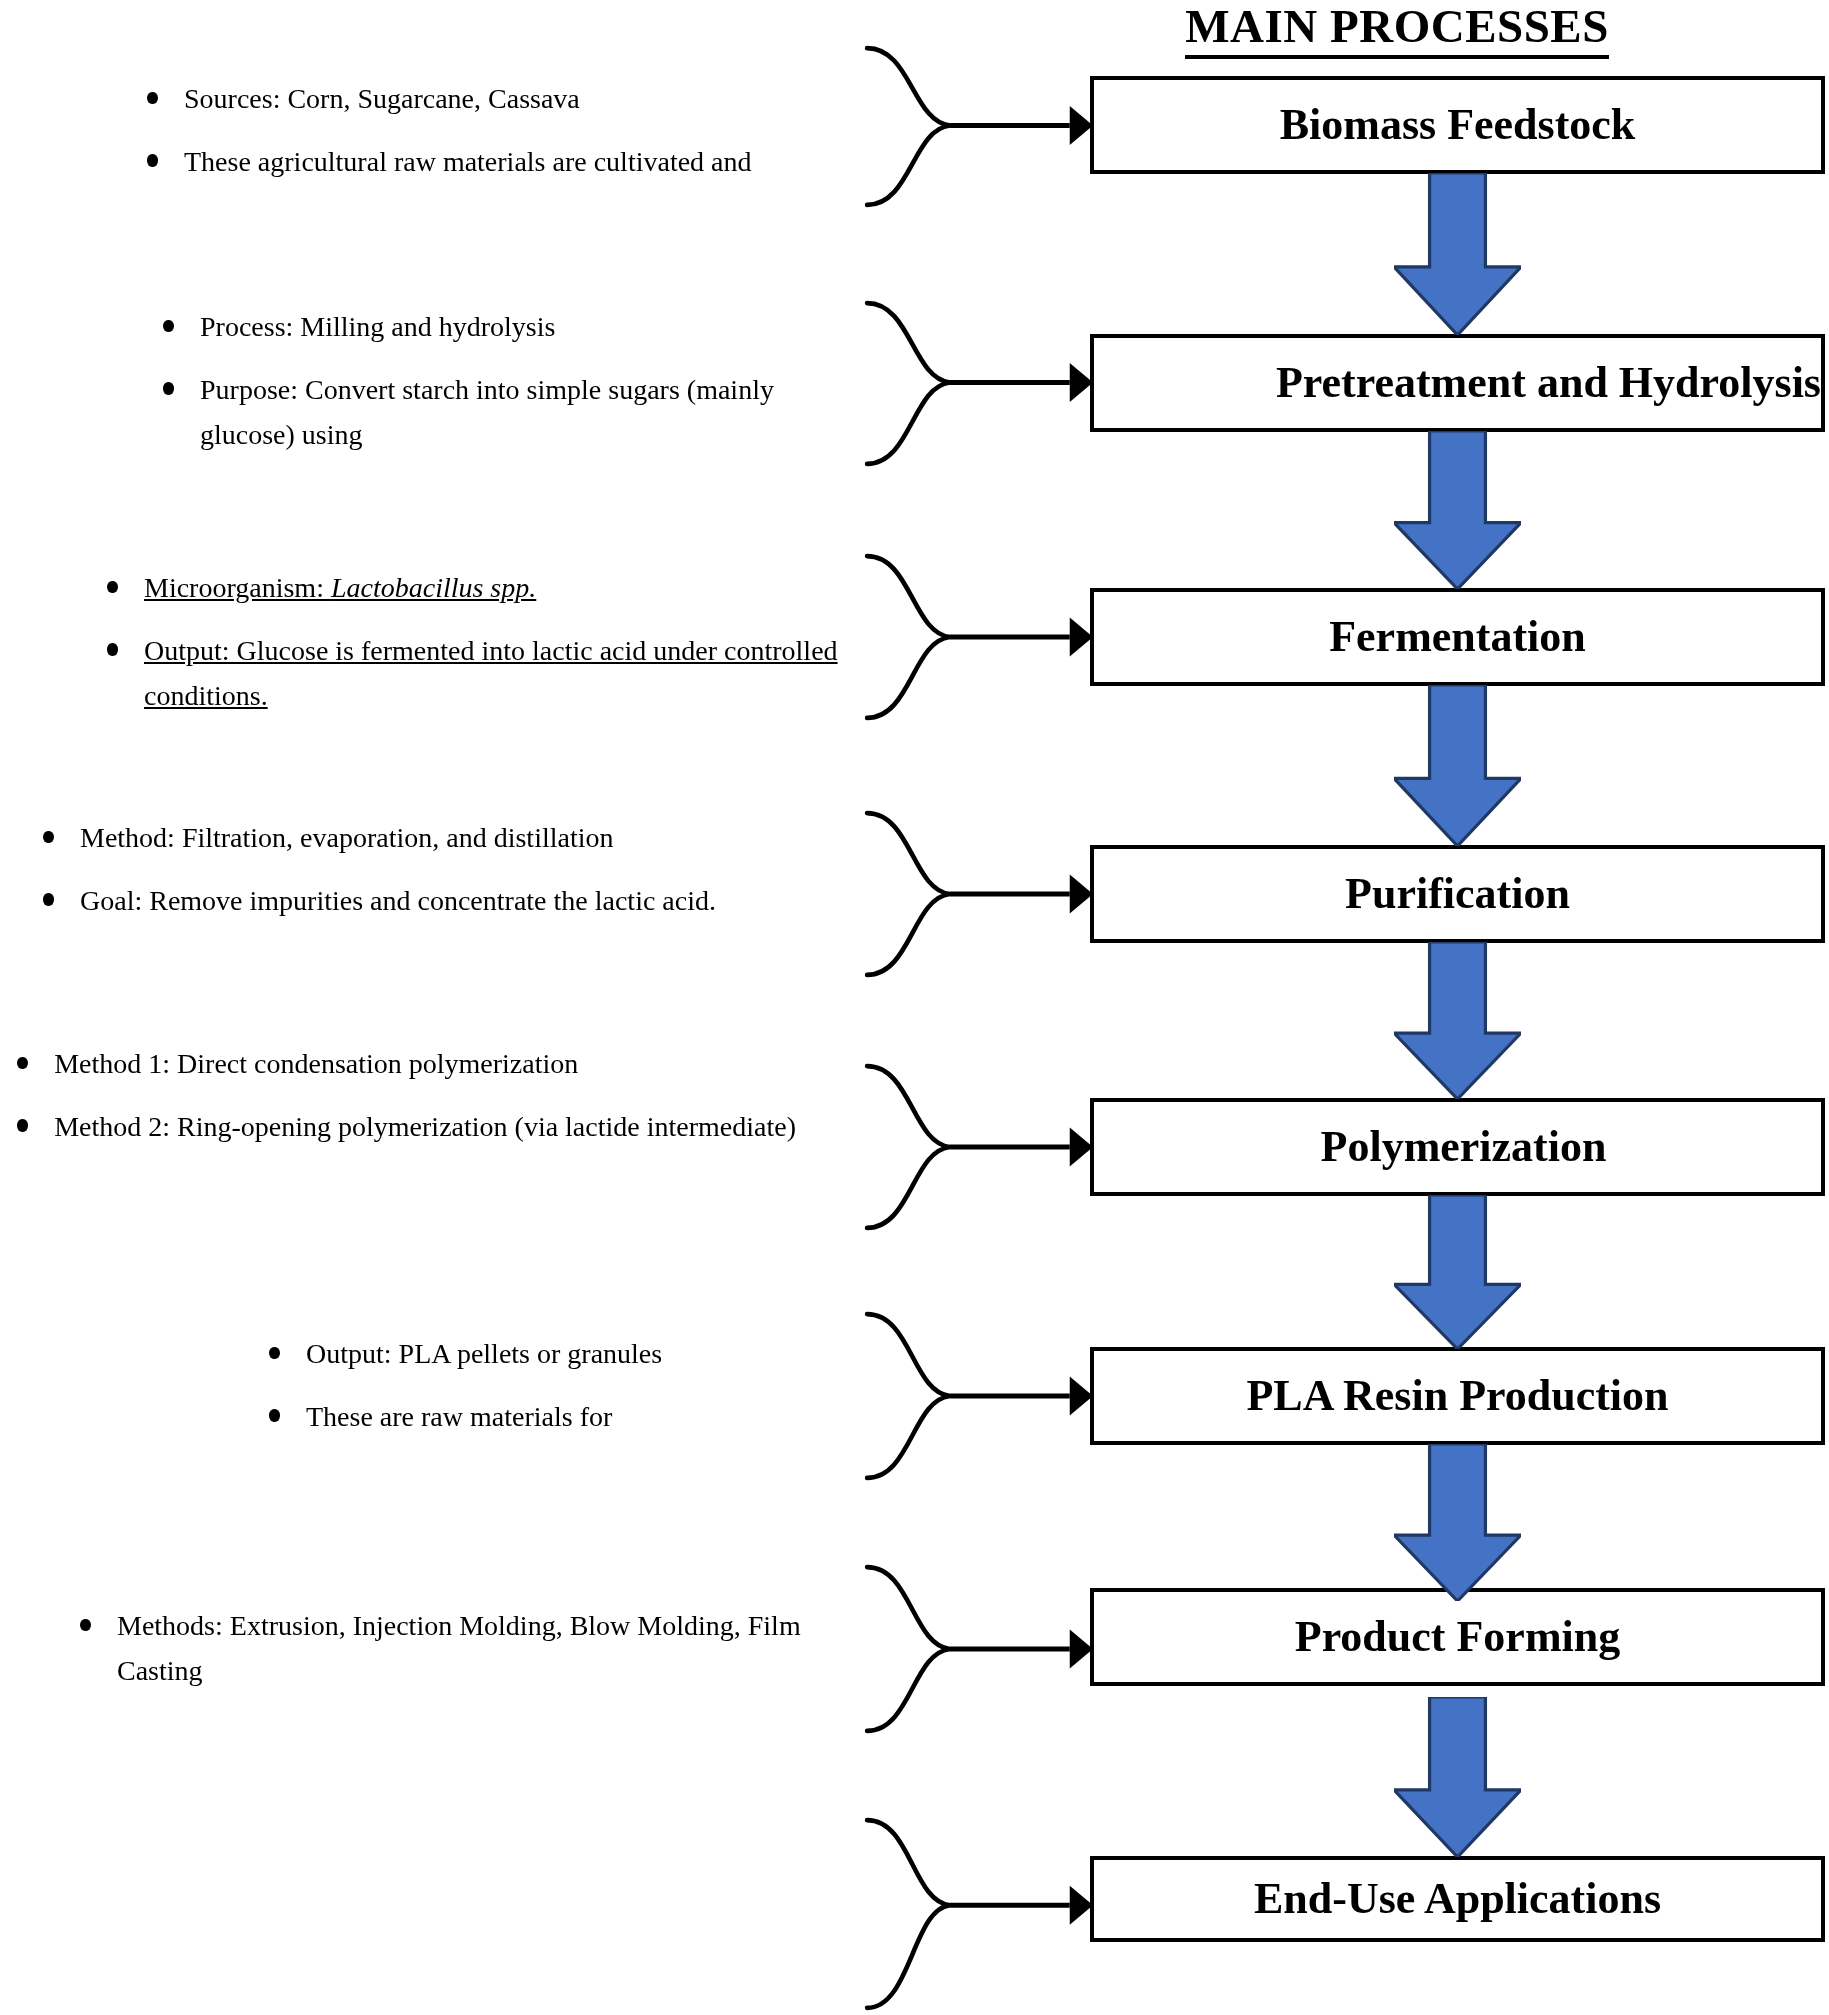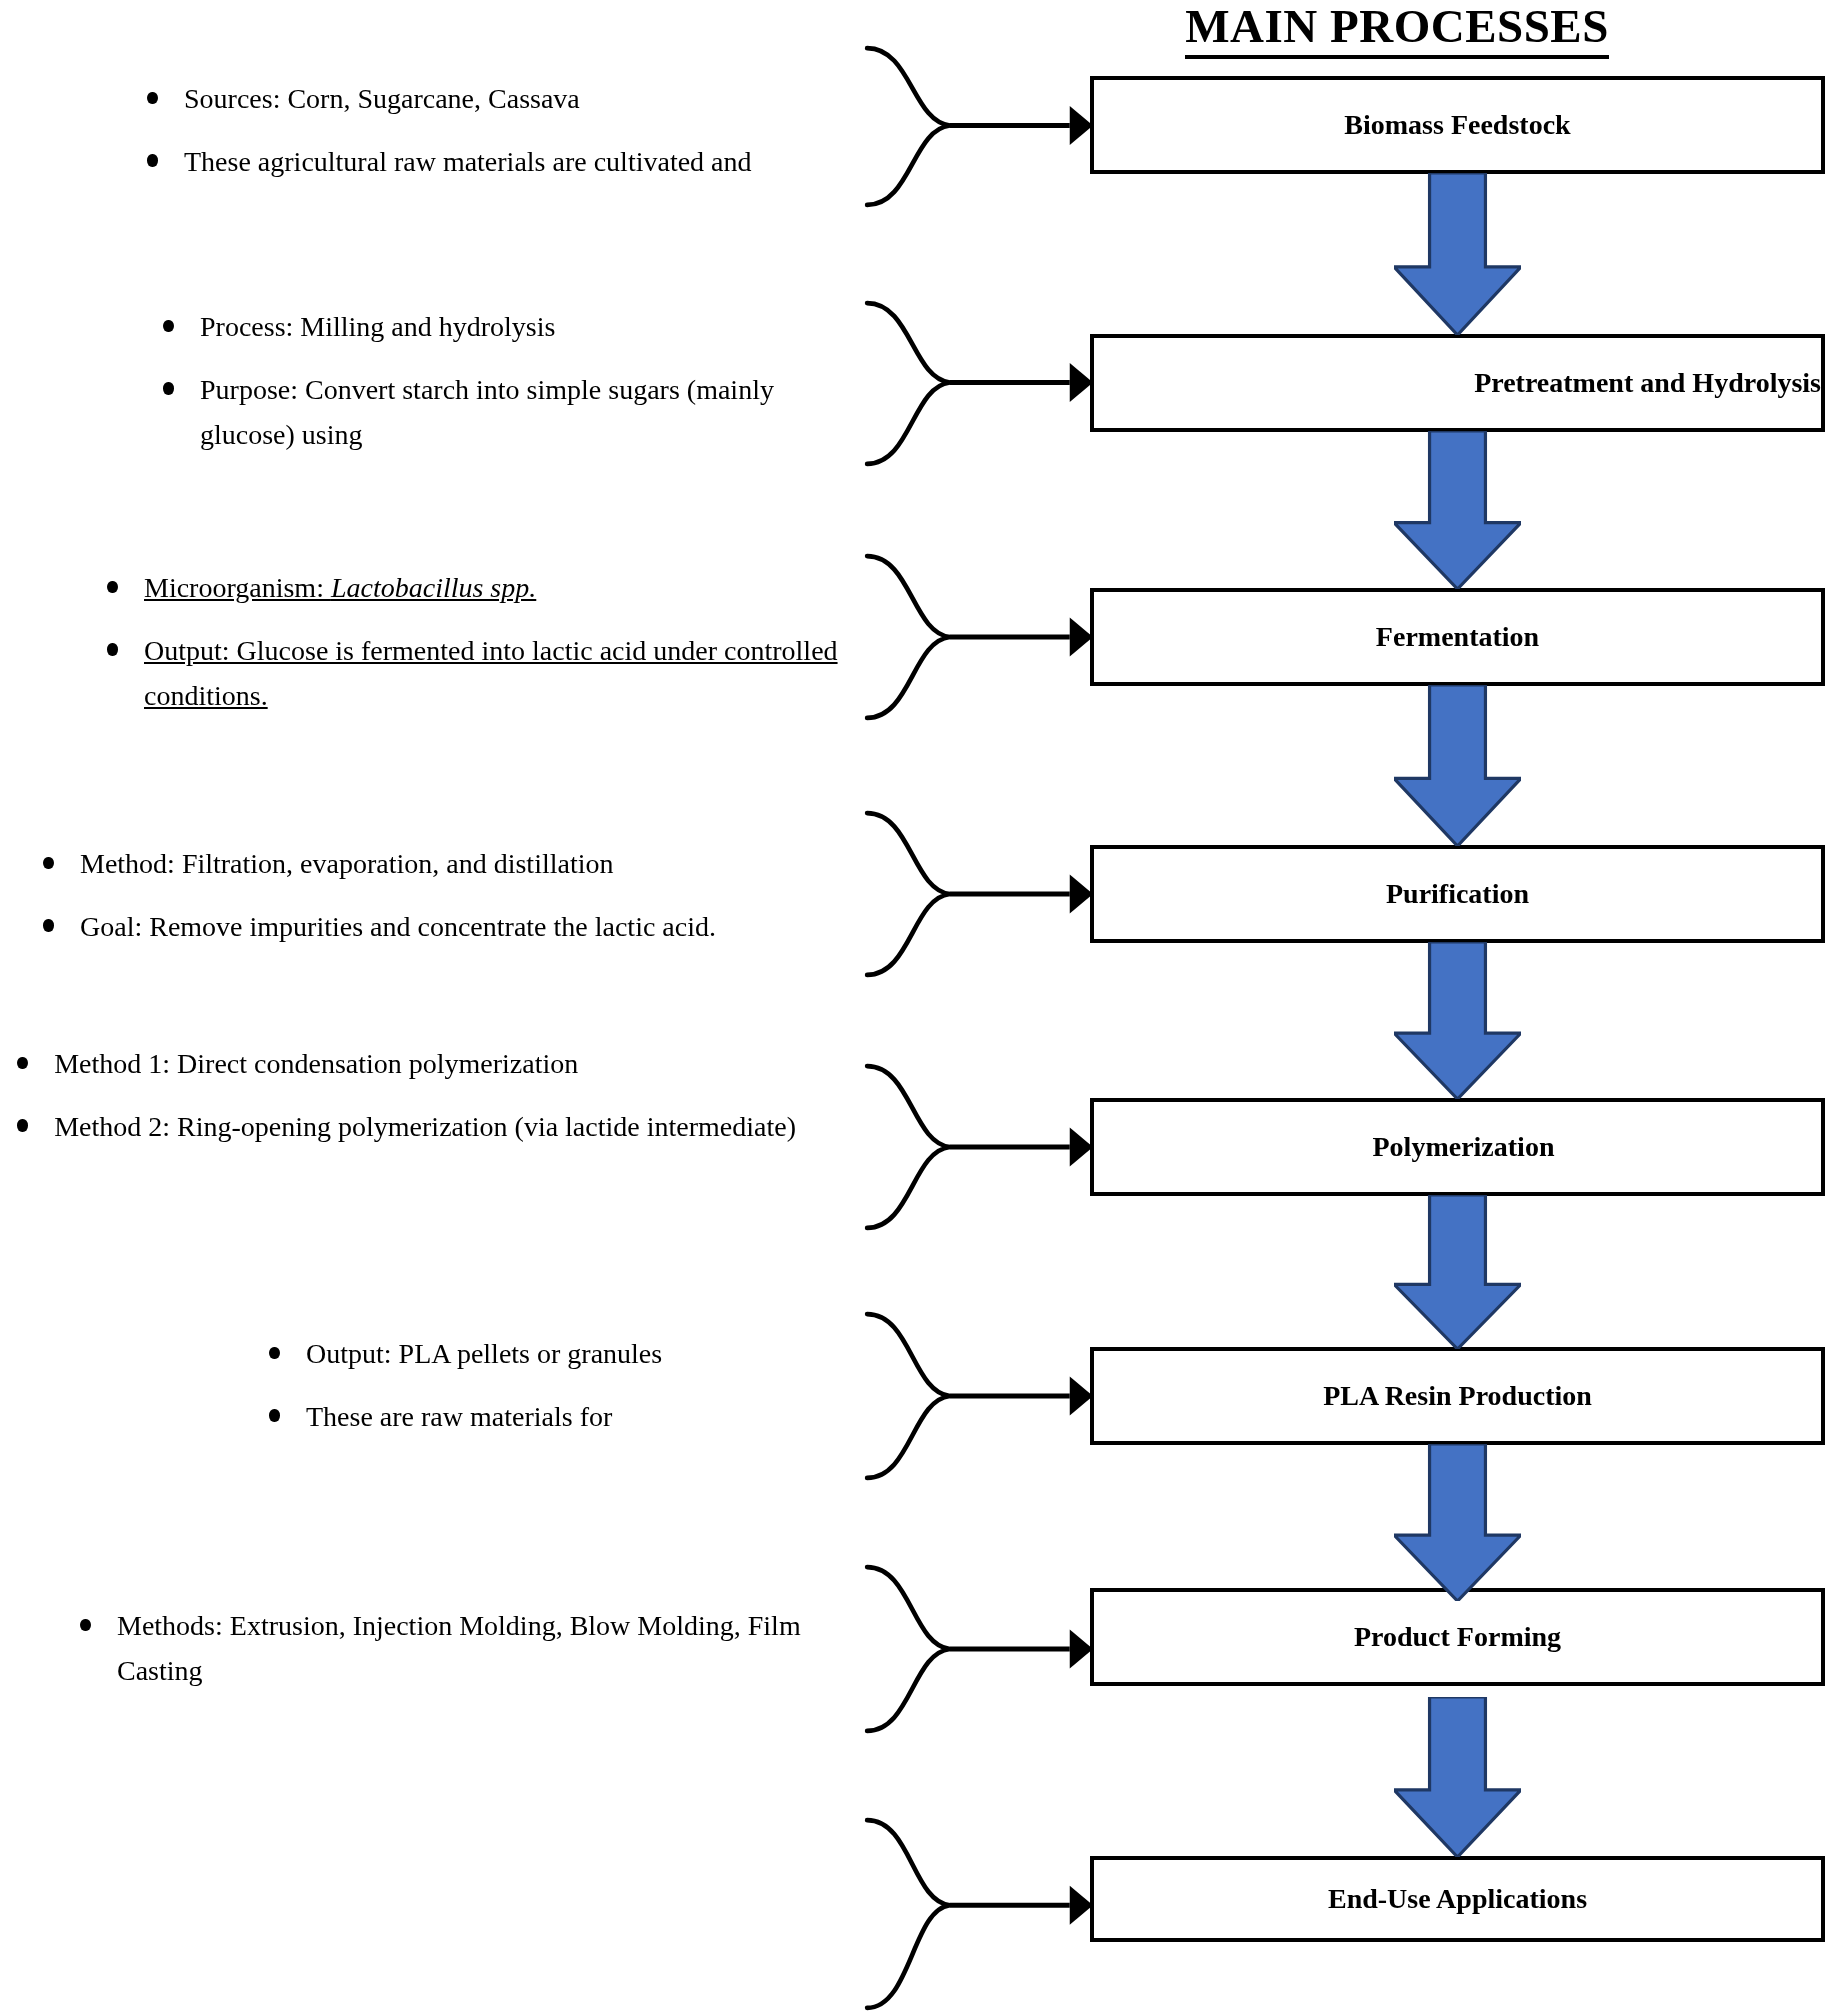--- a/index.html
+++ b/index.html
@@ -35,21 +35,21 @@
     width:735px;
     border:4.1px solid #000000;
     background:#ffffff;
     box-sizing:border-box;
     display:flex;
     align-items:center;
     justify-content:center;
     text-align:center;
   }
   .pbox span{
-    font-size:28px;
+    font-size:44px;
     font-weight:bold;
     line-height:1.05;
     white-space:nowrap;
   }
 
   
   .darrow{
     position:absolute;
     left:1394px;
     width:127px;
@@ -267,21 +267,21 @@
     <ul>
       <li>
         <span><span>Microorganism: </span><span class="it">Lactobacillus spp.</span></span>
       </li>
       <li>
         <span>Output: Glucose is fermented into lactic acid under controlled conditions.</span>
       </li>
     </ul>
   </div>
 
-  <div class="notes" style="left:33px;top:815px;width:821px;margin-top:26px;">
+  <div class="notes" style="left:33px;top:815px;width:821px;">
     <ul>
       <li>
         <span>Method: Filtration, evaporation, and distillation</span>
       </li>
       <li>
         <span>Goal: Remove impurities and concentrate the lactic acid.</span>
       </li>
     </ul>
   </div>
 

